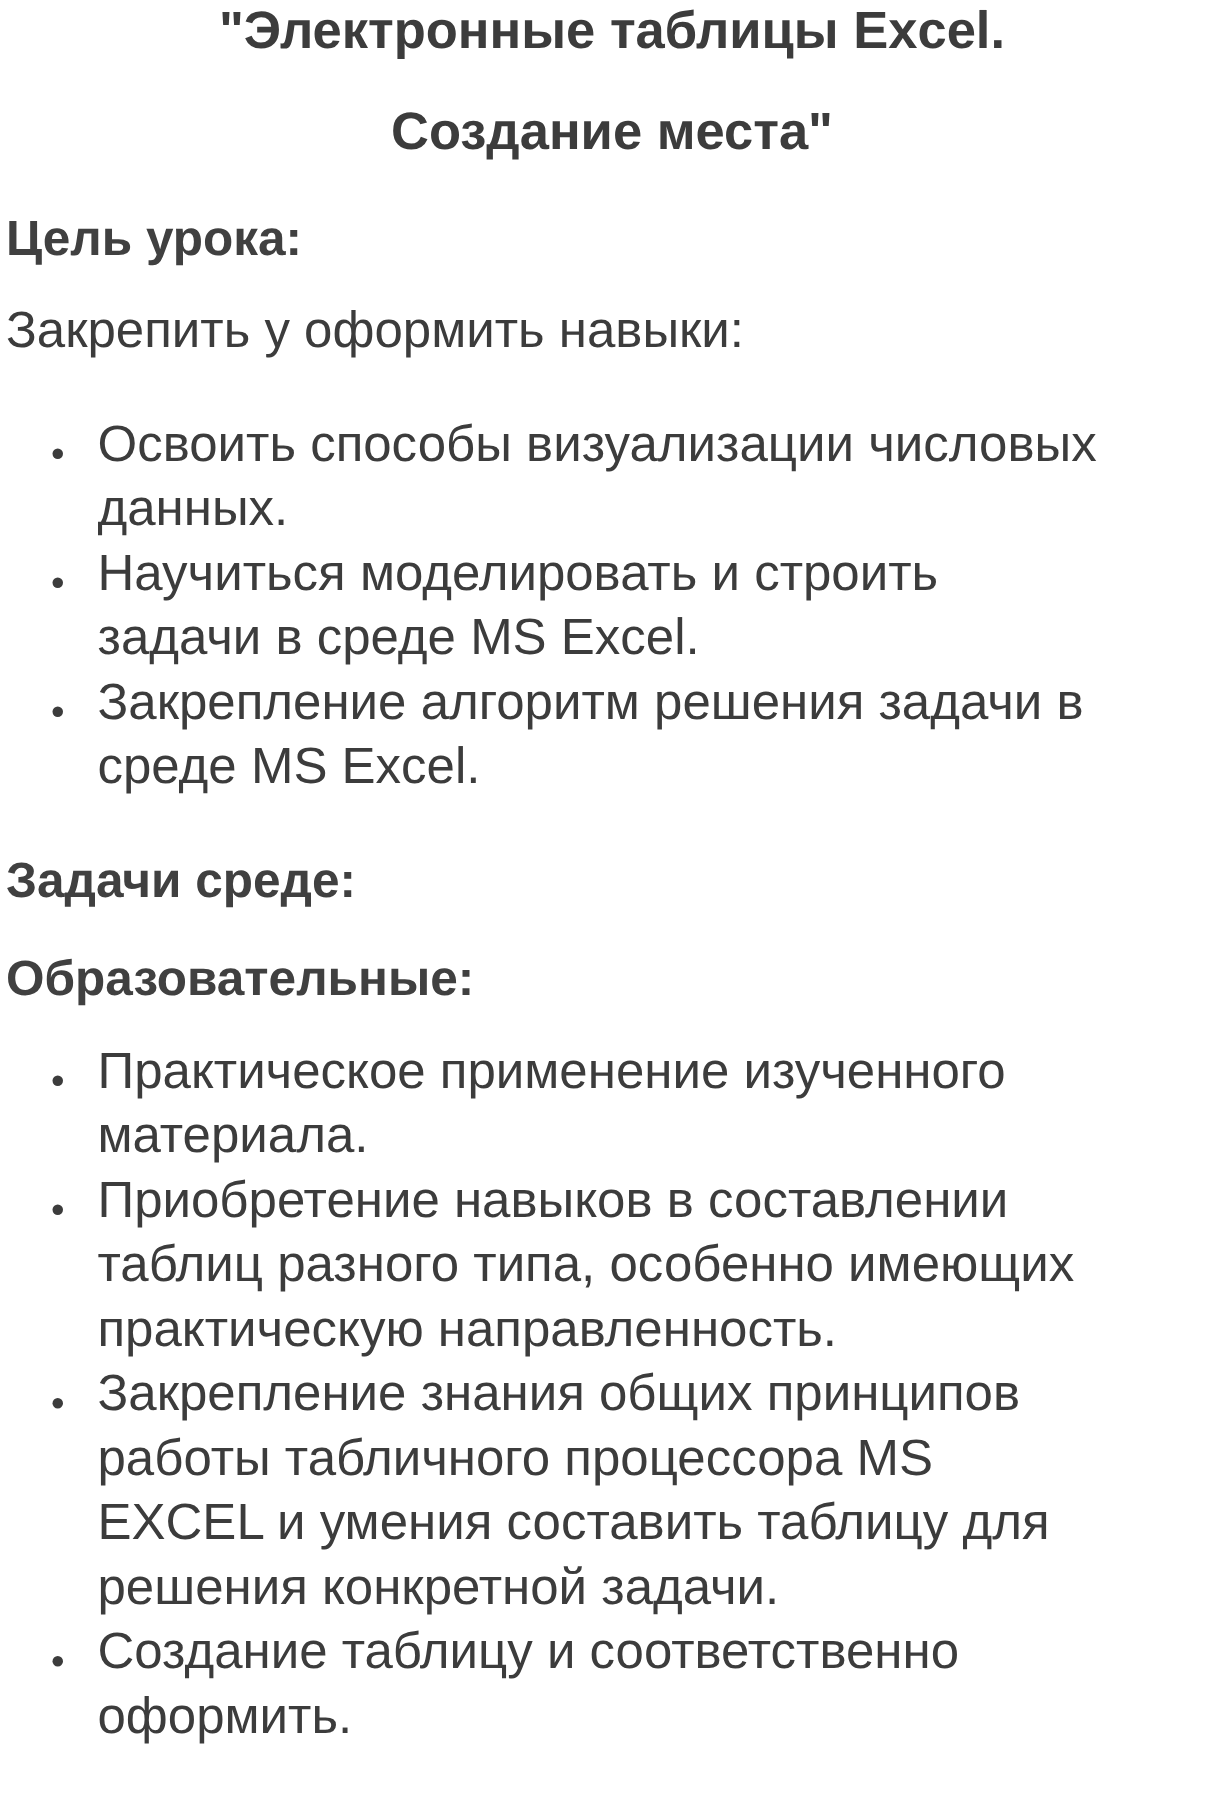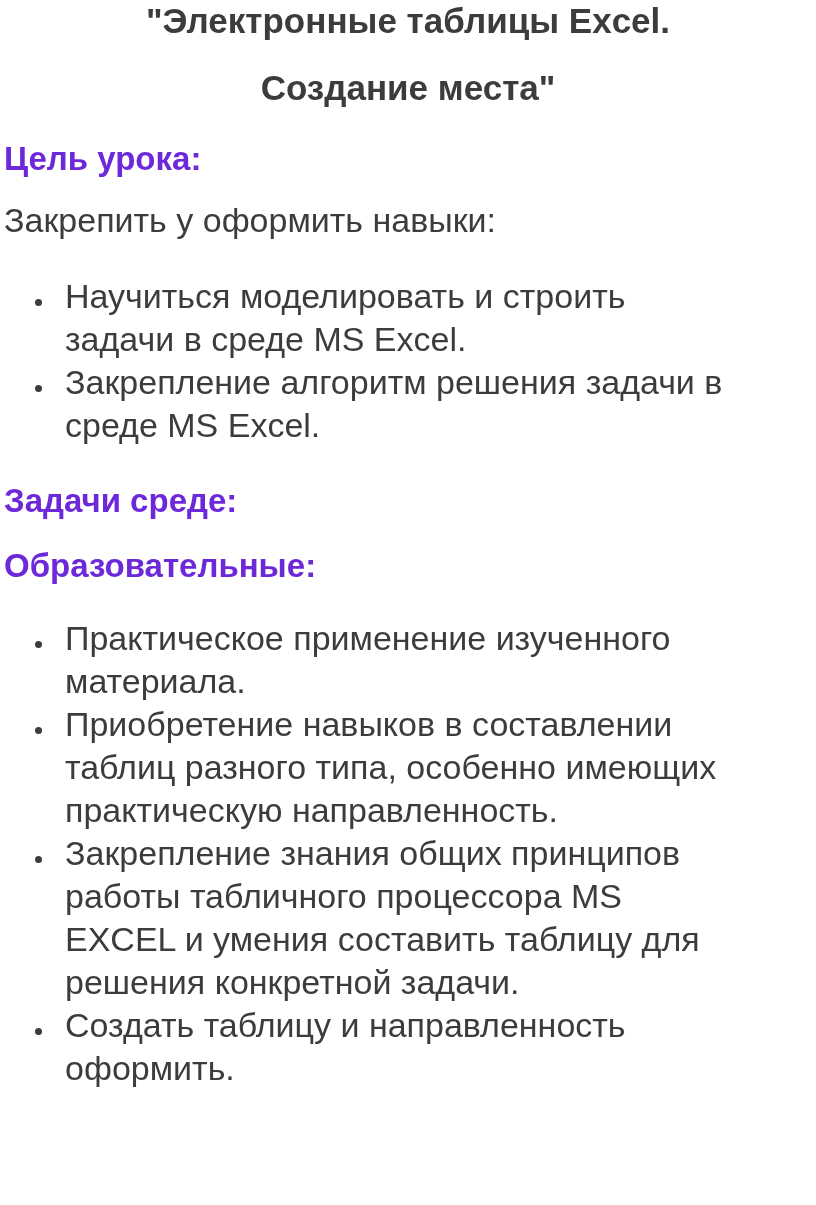--- a/index.html
+++ b/index.html
@@ -35,39 +35,39 @@
   }
   .doc-title .title-line + .title-line {
     margin-top: 25px;
   }
   .heading {
     margin: 0;
     padding: 0 4px;
     font-size: 33px;
     font-weight: 700;
     line-height: 40px;
-    color: #6d28d9;
+    color: #404040;
   }
   .heading-goal      { margin-top: 30px; }
   .heading-tasks     { margin-top: 34px; }
   .heading-edu       { margin-top: 25px; }
   .intro {
     margin: 21px 0 0 0;
     padding: 0 4px;
     font-size: 34px;
     font-weight: 400;
     line-height: 40px;
   }
   ul.bullet-list {
     list-style: none;
     margin: 0;
     padding: 0 0 0 4px;
   }
   ul.goals-list { margin-top: 35px; }
-  ul.tasks-list { margin-top: 31px; }
+  ul.tasks-list { margin-top: 21px; }
   ul.bullet-list li {
     position: relative;
     padding-left: 61px;
     font-size: 34px;
     line-height: 43px;
   }
   .li-text {
     white-space: pre-line;
   }
   .bullet {
@@ -88,20 +88,25 @@
   <h1 class="doc-title">
     <div class="title-line">"Электронные таблицы Excel.</div>
     <div class="title-line">Создание места"</div>
   </h1>
 
   <h2 class="heading heading-goal">Цель урока:</h2>
 
   <p class="intro">Закрепить у оформить навыки:</p>
 
   <ul class="bullet-list goals-list">
+    <li>
+      <span class="bullet"></span>
+      <span class="li-text">Освоить способы визуализации числовых
+данных.</span>
+    </li>
     <li>
       <span class="bullet"></span>
       <span class="li-text">Научиться моделировать и строить
 задачи в среде MS Excel.</span>
     </li>
     <li>
       <span class="bullet"></span>
       <span class="li-text">Закрепление алгоритм решения задачи в
 среде MS Excel.</span>
     </li>
@@ -125,18 +130,18 @@
     </li>
     <li>
       <span class="bullet"></span>
       <span class="li-text">Закрепление знания общих принципов
 работы табличного процессора MS
 EXCEL и умения составить таблицу для
 решения конкретной задачи.</span>
     </li>
     <li>
       <span class="bullet"></span>
-      <span class="li-text">Создать таблицу и направленность
+      <span class="li-text">Создание таблицу и соответственно
 оформить.</span>
     </li>
   </ul>
 
 </div>
 
 </body></html>

